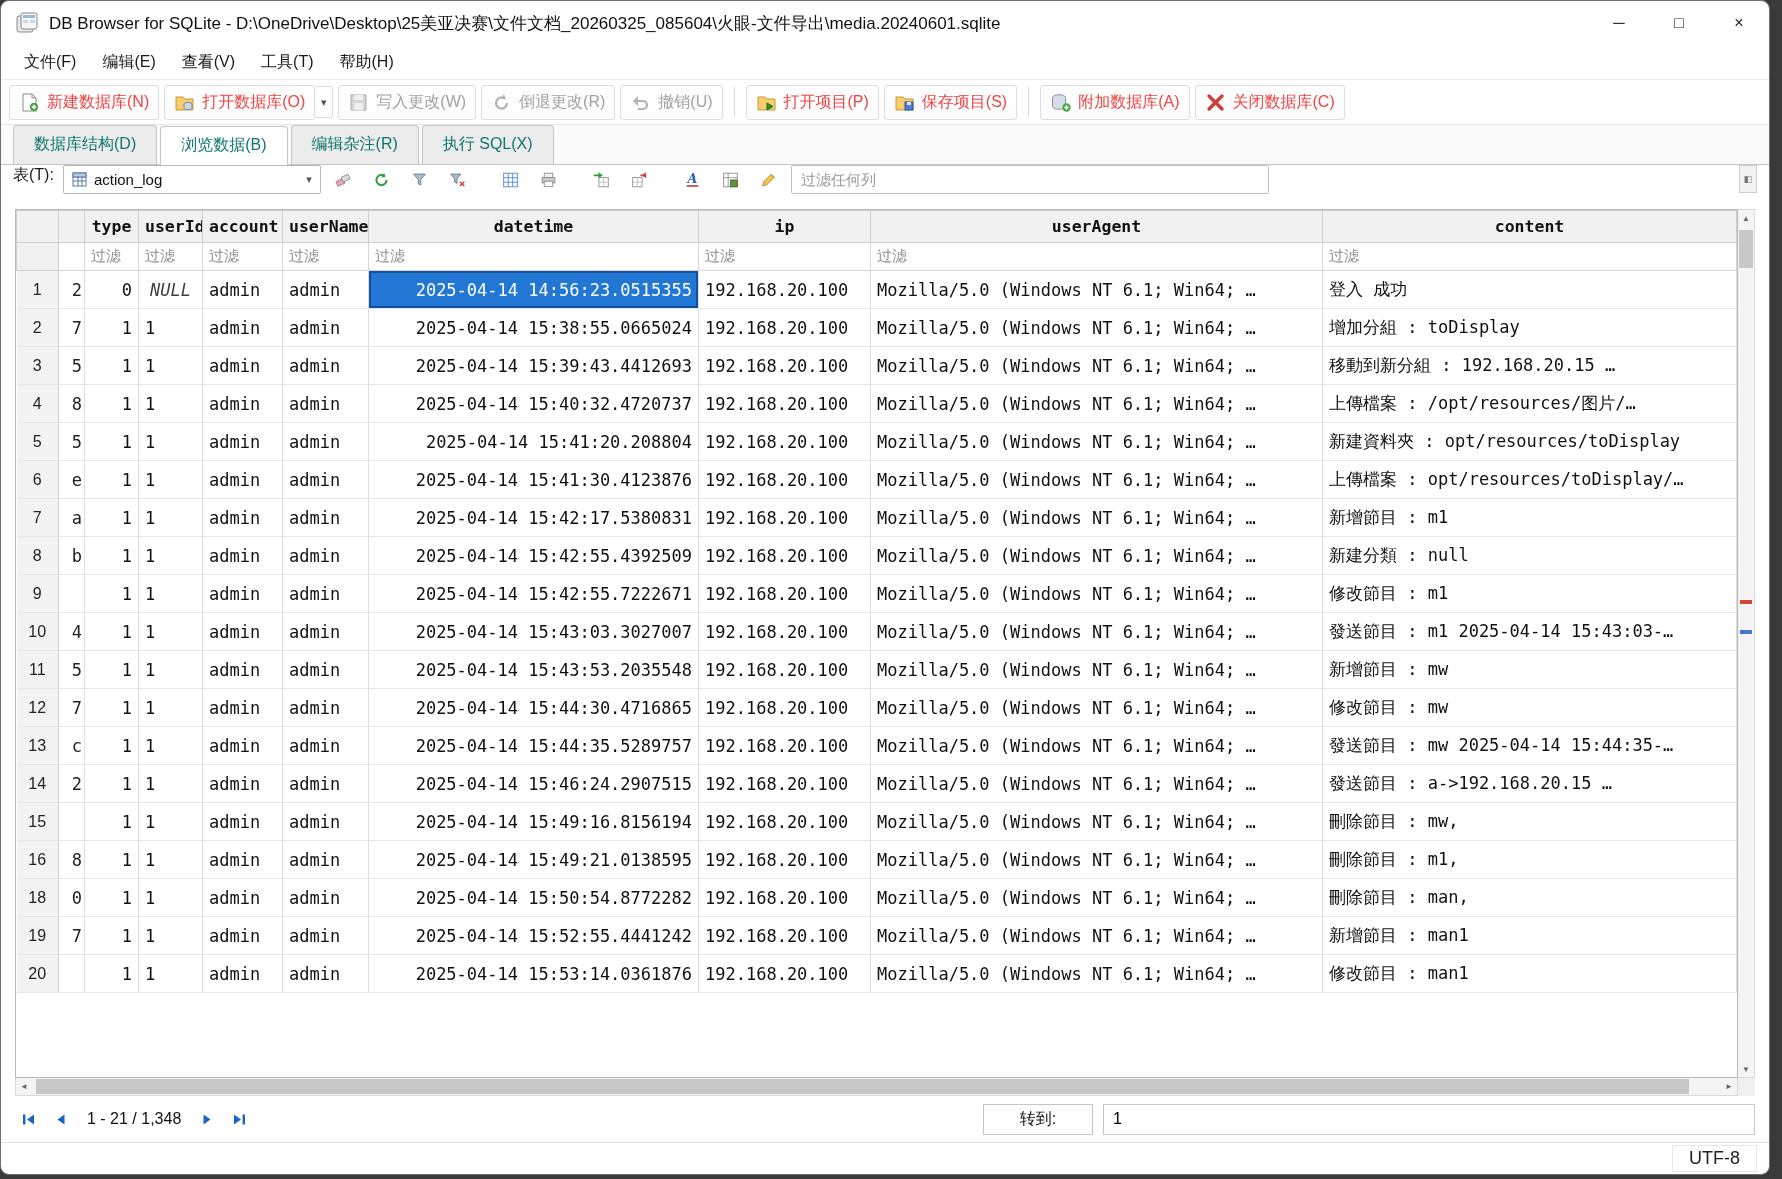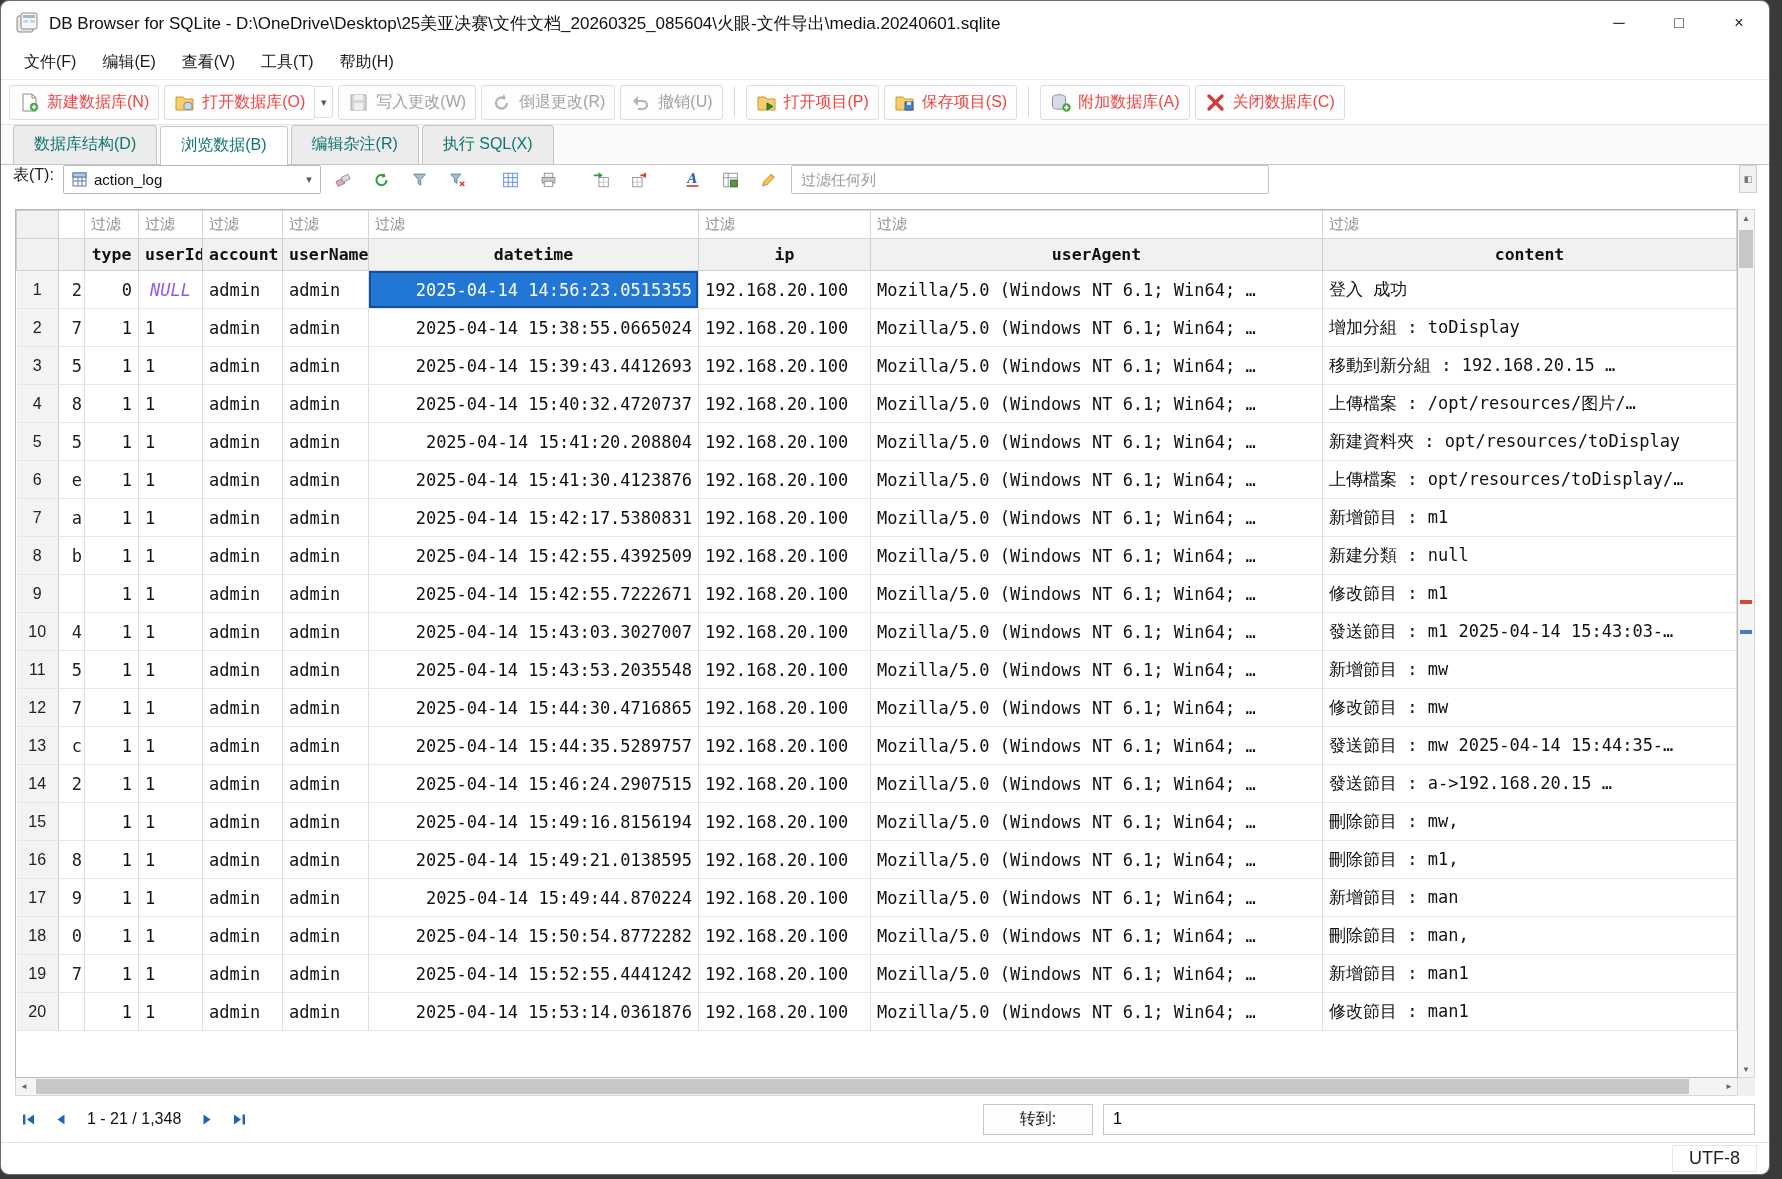--- a/index.html
+++ b/index.html
@@ -64,21 +64,21 @@
   th.f { height:28px; background:#fff; border:1px solid #d6d6d6; text-align:left;
     font-size:15px; font-weight:normal; color:#8f8f8f; }
   th.f.numf { background:#f1f1f1; border:1px solid #cfcfcf; }
   td { height:38px; border-right:1px solid #dedede; border-bottom:1px solid #e6e6e6;
     font:17px "DejaVu Sans Mono","Liberation Mono",monospace; color:#111; }
   td.c-num { background:#f3f3f3; text-align:center; font-family:"Liberation Sans","DejaVu Sans",sans-serif;
     font-size:16px; color:#222; border-right:1px solid #cfcfcf; }
   td.c-frag { padding:0 2px 0 0; text-align:right; color:#222; }
   td.c-type { text-align:right; }
   td.c-datetime { text-align:right; }
-  td.null { color:#8b5cf6; font-style:italic; text-align:center; }
+  td.null { color:#404040; font-style:italic; text-align:center; }
   td.selected { background:#2277d4; color:#fff; box-shadow:inset 0 0 0 2px #14509c; }
 
   
   .vscroll { border:1px solid #d9d9d9; border-left:none; background:#f4f4f4; position:relative; }
   .vthumb { position:absolute; left:1px; right:1px; top:20px; height:38px; background:#c7c7c7; }
   .varrow { position:absolute; left:0; right:0; height:16px; display:flex; align-items:center;
     justify-content:center; font-size:8px; color:#666; }
   .varrow.up { top:0; } .varrow.down { bottom:0; }
   .vmark-red { position:absolute; left:2px; right:2px; top:45%; height:4px; background:#d04a3a; }
   .vmark-blue { position:absolute; left:2px; right:2px; top:48.5%; height:4px; background:#4a78c8; }
@@ -314,43 +314,43 @@
             <col style="width:64px">
           <col style="width:80px">
             <col style="width:86px">
             <col style="width:330px">
             <col style="width:172px">
           <col style="width:452px">
             <col>
         </colgroup>
         <thead>
           <tr>
-            <th class="f numf"></th>
-            <th class="f"></th>
-            <th class="f">过滤</th>
-            <th class="f">过滤</th>
-            <th class="f">过滤</th>
-            <th class="f">过滤</th>
-            <th class="f">过滤</th>
-            <th class="f">过滤</th>
-            <th class="f">过滤</th>
-            <th class="f">过滤</th>
-          </tr>
-          <tr>
             <th class="h"></th>
             <th class="h"></th>
             <th class="h">type</th>
             <th class="h">userId</th>
             <th class="h">account</th>
             <th class="h">userName</th>
             <th class="h">datetime</th>
             <th class="h">ip</th>
             <th class="h">userAgent</th>
             <th class="h">content</th>
           </tr>
+          <tr>
+            <th class="f numf"></th>
+            <th class="f"></th>
+            <th class="f">过滤</th>
+            <th class="f">过滤</th>
+            <th class="f">过滤</th>
+            <th class="f">过滤</th>
+            <th class="f">过滤</th>
+            <th class="f">过滤</th>
+            <th class="f">过滤</th>
+            <th class="f">过滤</th>
+          </tr>
         </thead>
         <tbody>
             <tr>
     <td class="c-num">1</td>
     <td class="c-frag">2</td>
     <td class="c-type">0</td>
     <td class="c-userid null">NULL</td>
     <td class="c-account">admin</td>
     <td class="c-username">admin</td>
     <td class="c-datetime selected">2025-04-14 14:56:23.0515355</td>
@@ -530,32 +530,20 @@
     <td class="c-num">16</td>
     <td class="c-frag">8</td>
     <td class="c-type">1</td>
     <td class="c-userid">1</td>
     <td class="c-account">admin</td>
     <td class="c-username">admin</td>
     <td class="c-datetime">2025-04-14 15:49:21.0138595</td>
     <td class="c-ip">192.168.20.100</td>
     <td class="c-ua">Mozilla/5.0 (Windows NT 6.1; Win64; …</td>
     <td class="c-content">刪除節目 : m1,</td>
-  </tr>
-            <tr>
-    <td class="c-num">17</td>
-    <td class="c-frag">9</td>
-    <td class="c-type">1</td>
-    <td class="c-userid">1</td>
-    <td class="c-account">admin</td>
-    <td class="c-username">admin</td>
-    <td class="c-datetime">2025-04-14 15:49:44.870224</td>
-    <td class="c-ip">192.168.20.100</td>
-    <td class="c-ua">Mozilla/5.0 (Windows NT 6.1; Win64; …</td>
-    <td class="c-content">新增節目 : man</td>
   </tr>
             <tr>
     <td class="c-num">18</td>
     <td class="c-frag">0</td>
     <td class="c-type">1</td>
     <td class="c-userid">1</td>
     <td class="c-account">admin</td>
     <td class="c-username">admin</td>
     <td class="c-datetime">2025-04-14 15:50:54.8772282</td>
     <td class="c-ip">192.168.20.100</td>

